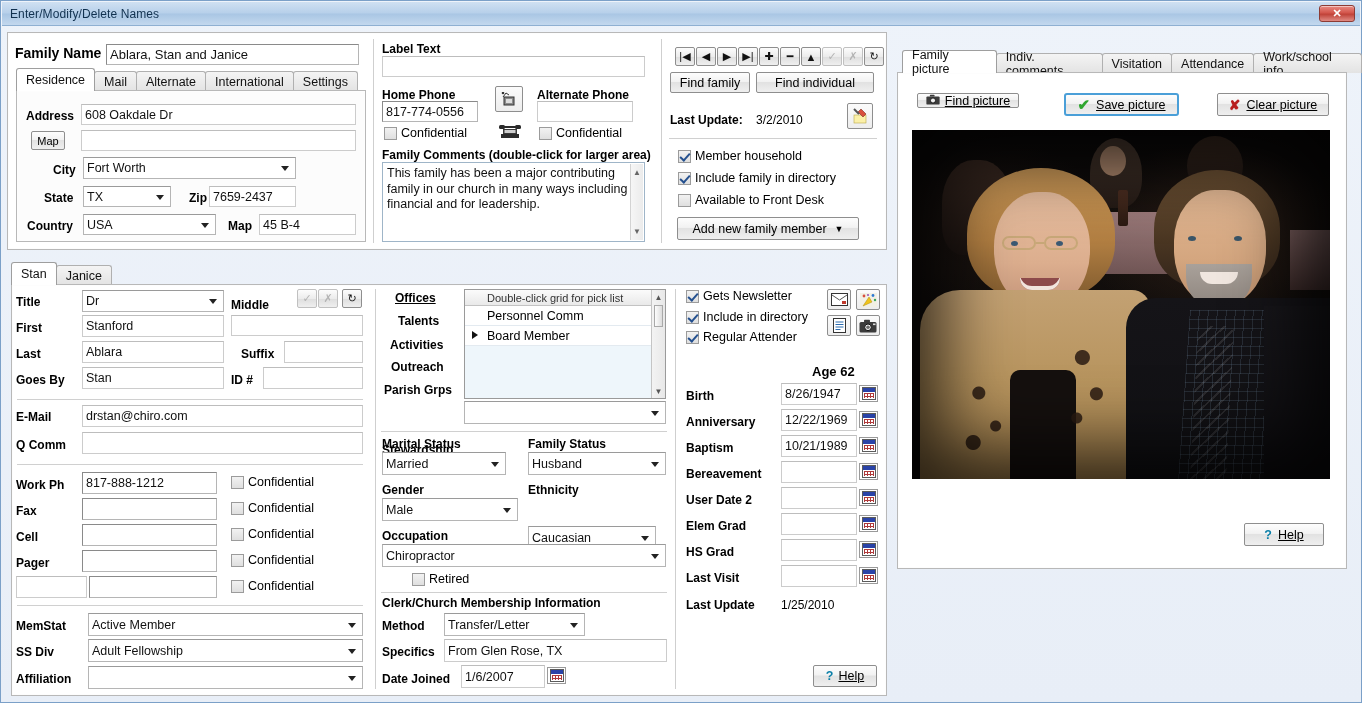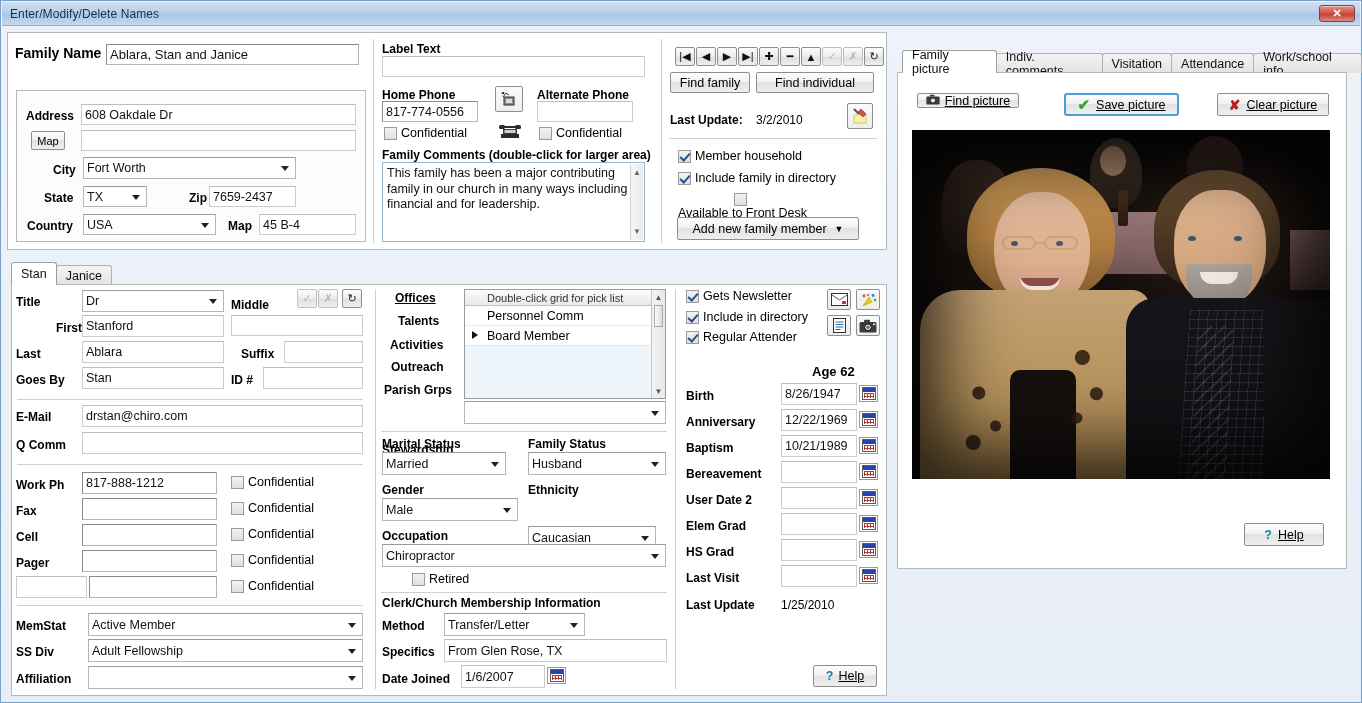--- a/index.html
+++ b/index.html
@@ -159,32 +159,39 @@
   <div class="titlebar">
     <div class="title">Enter/Modify/Delete Names</div>
     <div class="closebtn">✕</div>
   </div>
 
   <div class="panel" style="left:6px; top:31px; width:880px; height:218px;"></div>
 
   <div class="lbl b" style="left:14px; top:44px; font-size:14px;">Family Name</div>
   <div class="fld" style="left:105px; top:43px; width:253px; height:21px; font-size:13px;">Ablara, Stan and Janice</div>
 
+  <div class="tabstrip" style="left:15px; top:67px;">
+    <div class="tab active">Residence</div>
+    <div class="tab">Mail</div>
+    <div class="tab">Alternate</div>
+    <div class="tab">International</div>
+    <div class="tab">Settings</div>
+  </div>
   <div class="panel" style="left:15px; top:89px; width:350px; height:152px; background:#fcfcfc;"></div>
 
   <div class="lbl b" style="left:25px; top:108px;">Address</div>
   <div class="fld thin" style="left:80px; top:103px; width:275px; height:21px;">608 Oakdale Dr</div>
   <div class="btn sm" style="left:30px; top:130px; width:34px; height:19px;">Map</div>
   <div class="fld thin" style="left:80px; top:129px; width:275px; height:21px;"></div>
 
   <div class="lbl b" style="left:52px; top:162px;">City</div>
   <div class="combo" style="left:82px; top:156px; width:213px; height:22px;">Fort Worth</div>
 
   <div class="lbl b" style="left:43px; top:190px;">State</div>
-  <div class="combo" style="left:82px; top:185px; width:64px; height:21px;">TX</div>
+  <div class="combo" style="left:82px; top:185px; width:88px; height:21px;">TX</div>
   <div class="lbl b" style="left:188px; top:190px;">Zip</div>
   <div class="fld thin" style="left:208px; top:185px; width:87px; height:21px;">7659-2437</div>
 
   <div class="lbl b" style="left:26px; top:218px;">Country</div>
   <div class="combo" style="left:82px; top:213px; width:133px; height:21px;">USA</div>
   <div class="lbl b" style="left:227px; top:218px;">Map</div>
   <div class="fld thin" style="left:258px; top:213px; width:97px; height:21px;">45 B-4</div>
 
   <div class="vsep" style="left:372px; top:38px; height:204px;"></div>
 
@@ -268,21 +275,21 @@
   <div class="sep" style="left:668px; top:137px; width:208px;"></div>
 
   <div class="chk on" style="left:677px; top:148px;">
     <span class="box"></span>
     <span>Member household</span>
   </div>
   <div class="chk on" style="left:677px; top:170px;">
     <span class="box"></span>
     <span>Include family in directory</span>
   </div>
-  <div class="chk" style="left:677px; top:192px;flex-direction:column;">
+  <div class="chk" style="left:677px; top:192px;">
     <span class="box"></span>
     <span>Available to Front Desk</span>
   </div>
   <div class="btn" style="left:676px; top:216px; width:182px; height:23px;">
     <span>Add new family member</span>
     <span style="margin-left:8px; font-size:9px;">▼</span>
   </div>
 
   <div class="tabstrip" style="left:10px; top:261px;">
     <div class="tab active">Stan</div>
@@ -292,21 +299,21 @@
 
   <div class="lbl b" style="left:15px; top:294px;">Title</div>
   <div class="combo" style="left:81px; top:289px; width:142px; height:22px;">Dr</div>
   <div class="lbl b" style="left:230px; top:297px;">Middle</div>
   <div class="fld thin" style="left:230px; top:314px; width:132px; height:21px;"></div>
 
   <div class="navbtn dis" style="left:296px; top:288px;">✓</div>
   <div class="navbtn dis" style="left:317px; top:288px;">✗</div>
   <div class="navbtn" style="left:341px; top:288px;">↻</div>
 
-  <div class="lbl b" style="left:15px; top:320px;margin-left:40px;">First</div>
+  <div class="lbl b" style="left:15px; top:320px;">First</div>
   <div class="fld thin" style="left:81px; top:314px; width:142px; height:22px;">Stanford</div>
 
   <div class="lbl b" style="left:15px; top:346px;">Last</div>
   <div class="fld thin" style="left:81px; top:340px; width:142px; height:22px;">Ablara</div>
   <div class="lbl b" style="left:240px; top:346px;">Suffix</div>
   <div class="fld thin" style="left:283px; top:340px; width:79px; height:22px;"></div>
 
   <div class="lbl b" style="left:15px; top:372px;">Goes By</div>
   <div class="fld thin" style="left:81px; top:366px; width:142px; height:22px;">Stan</div>
   <div class="lbl b" style="left:230px; top:372px;">ID #</div>

